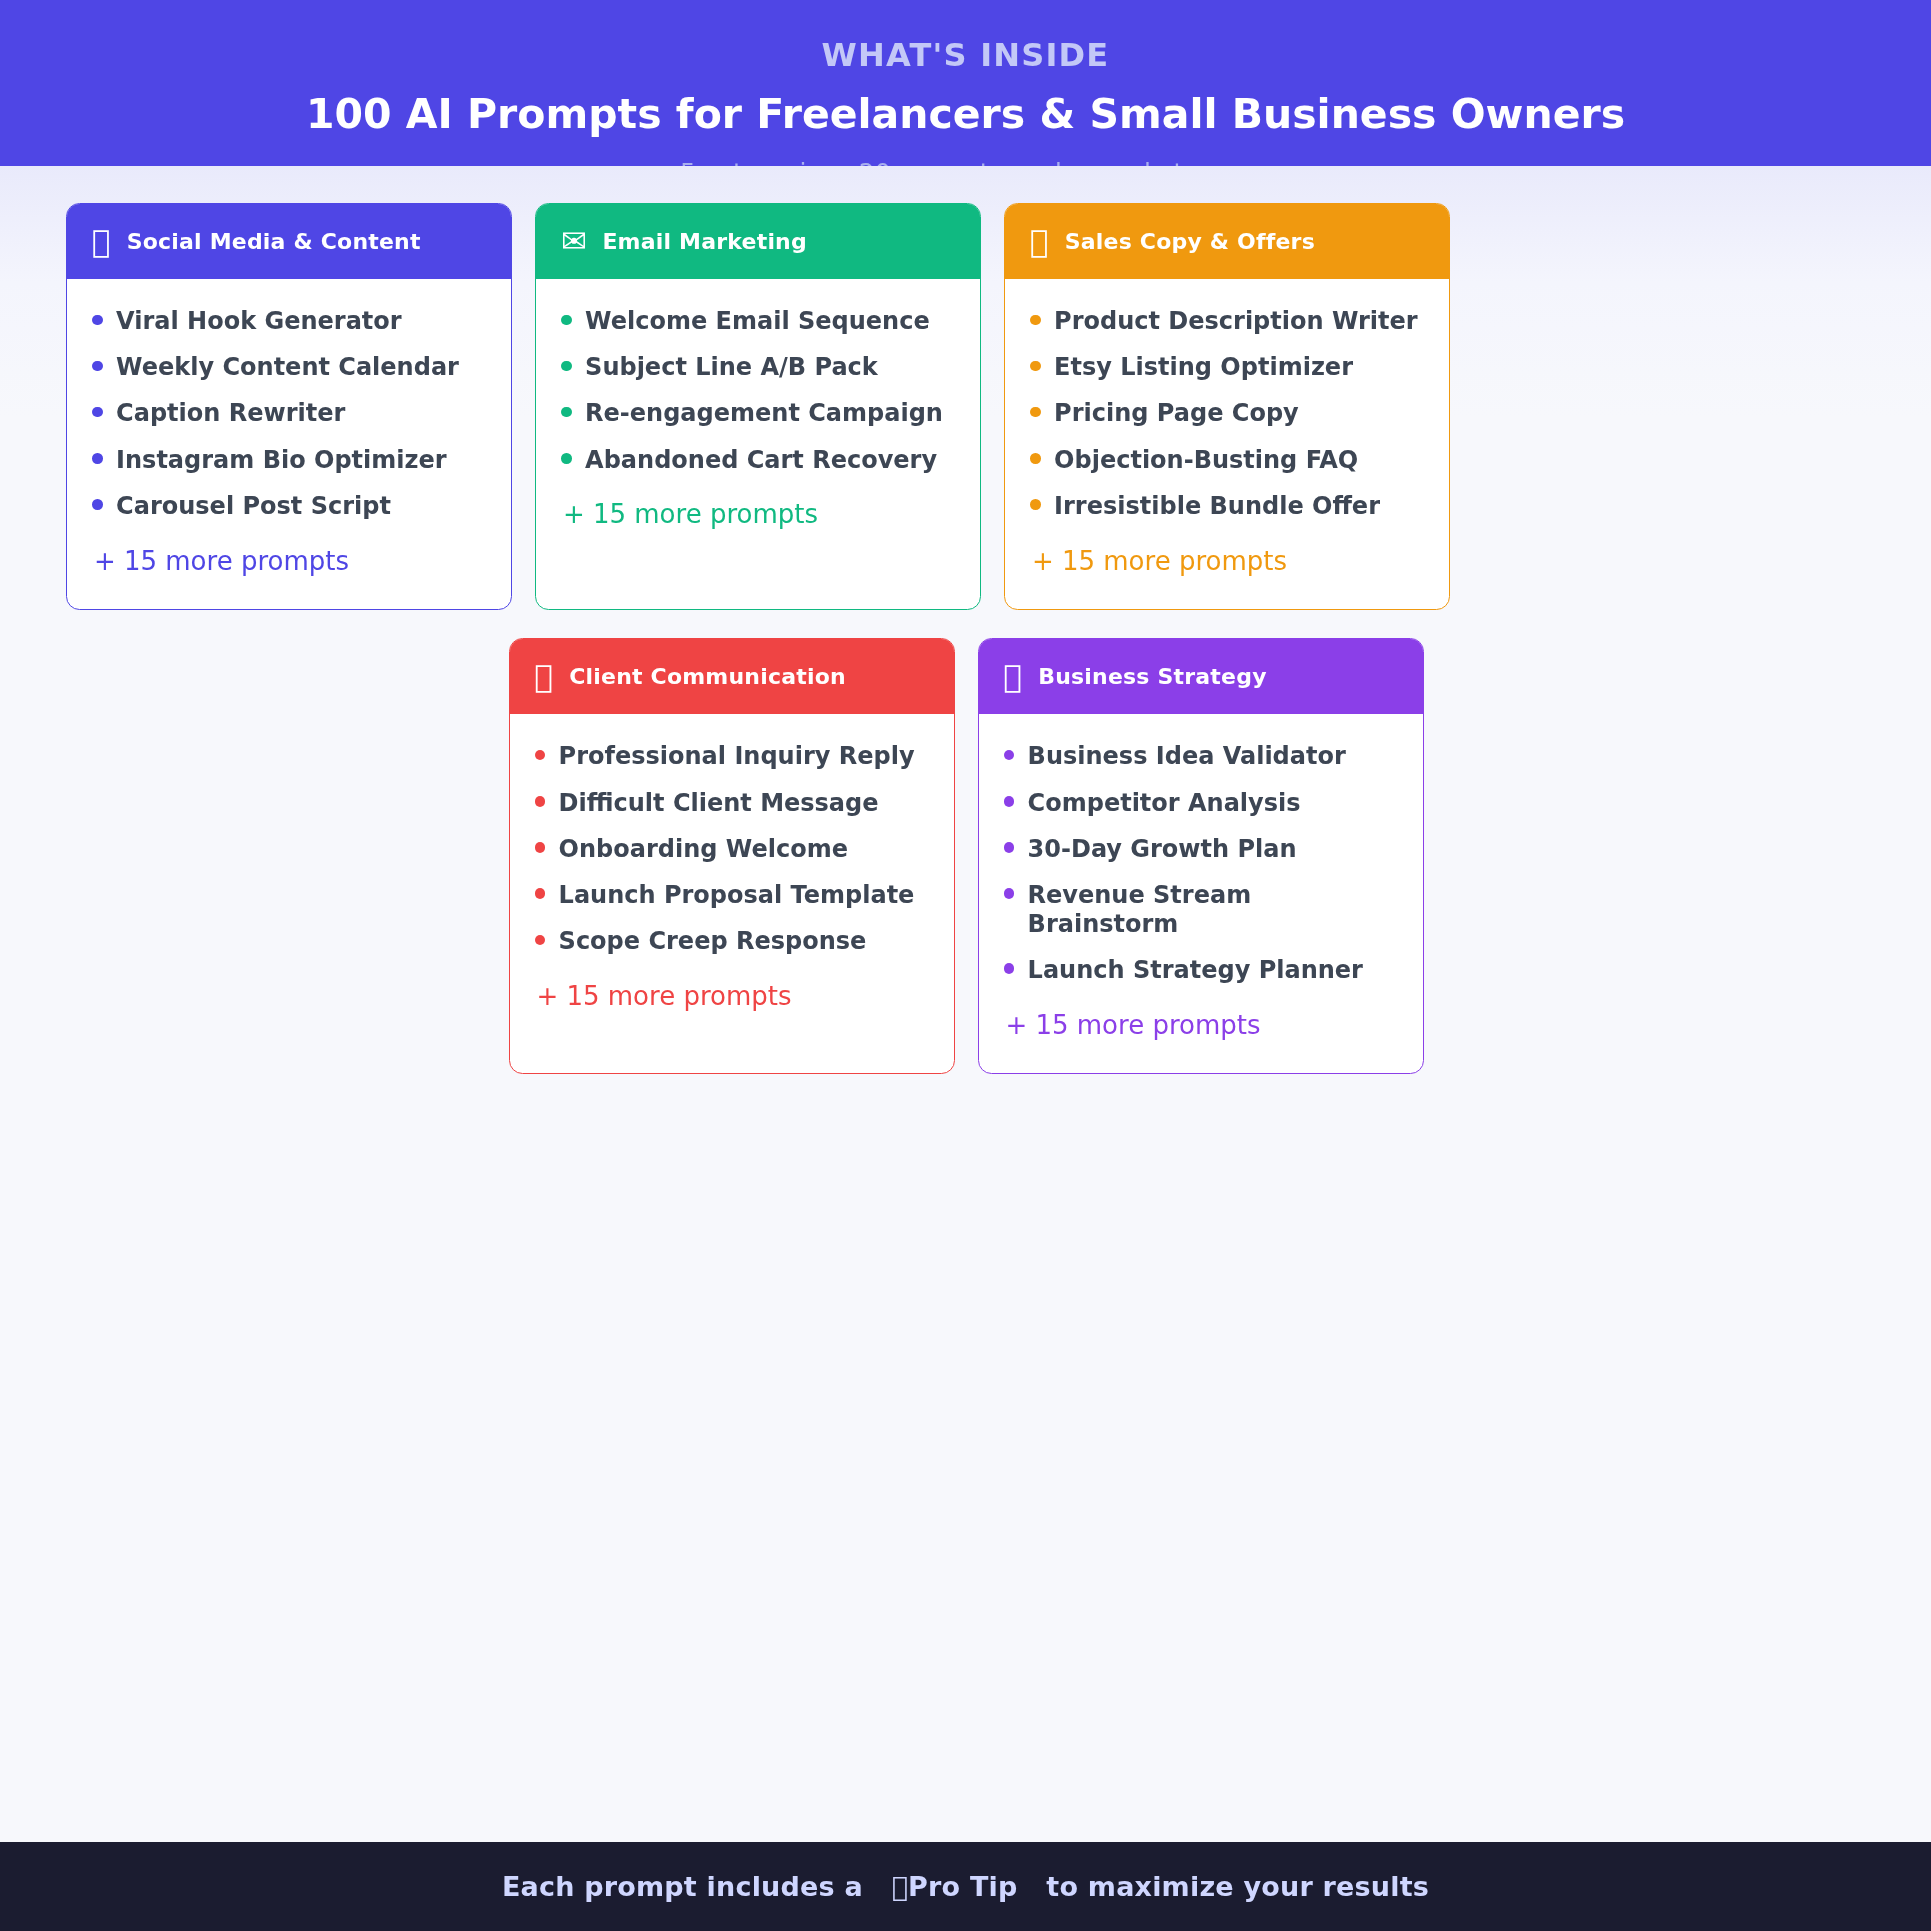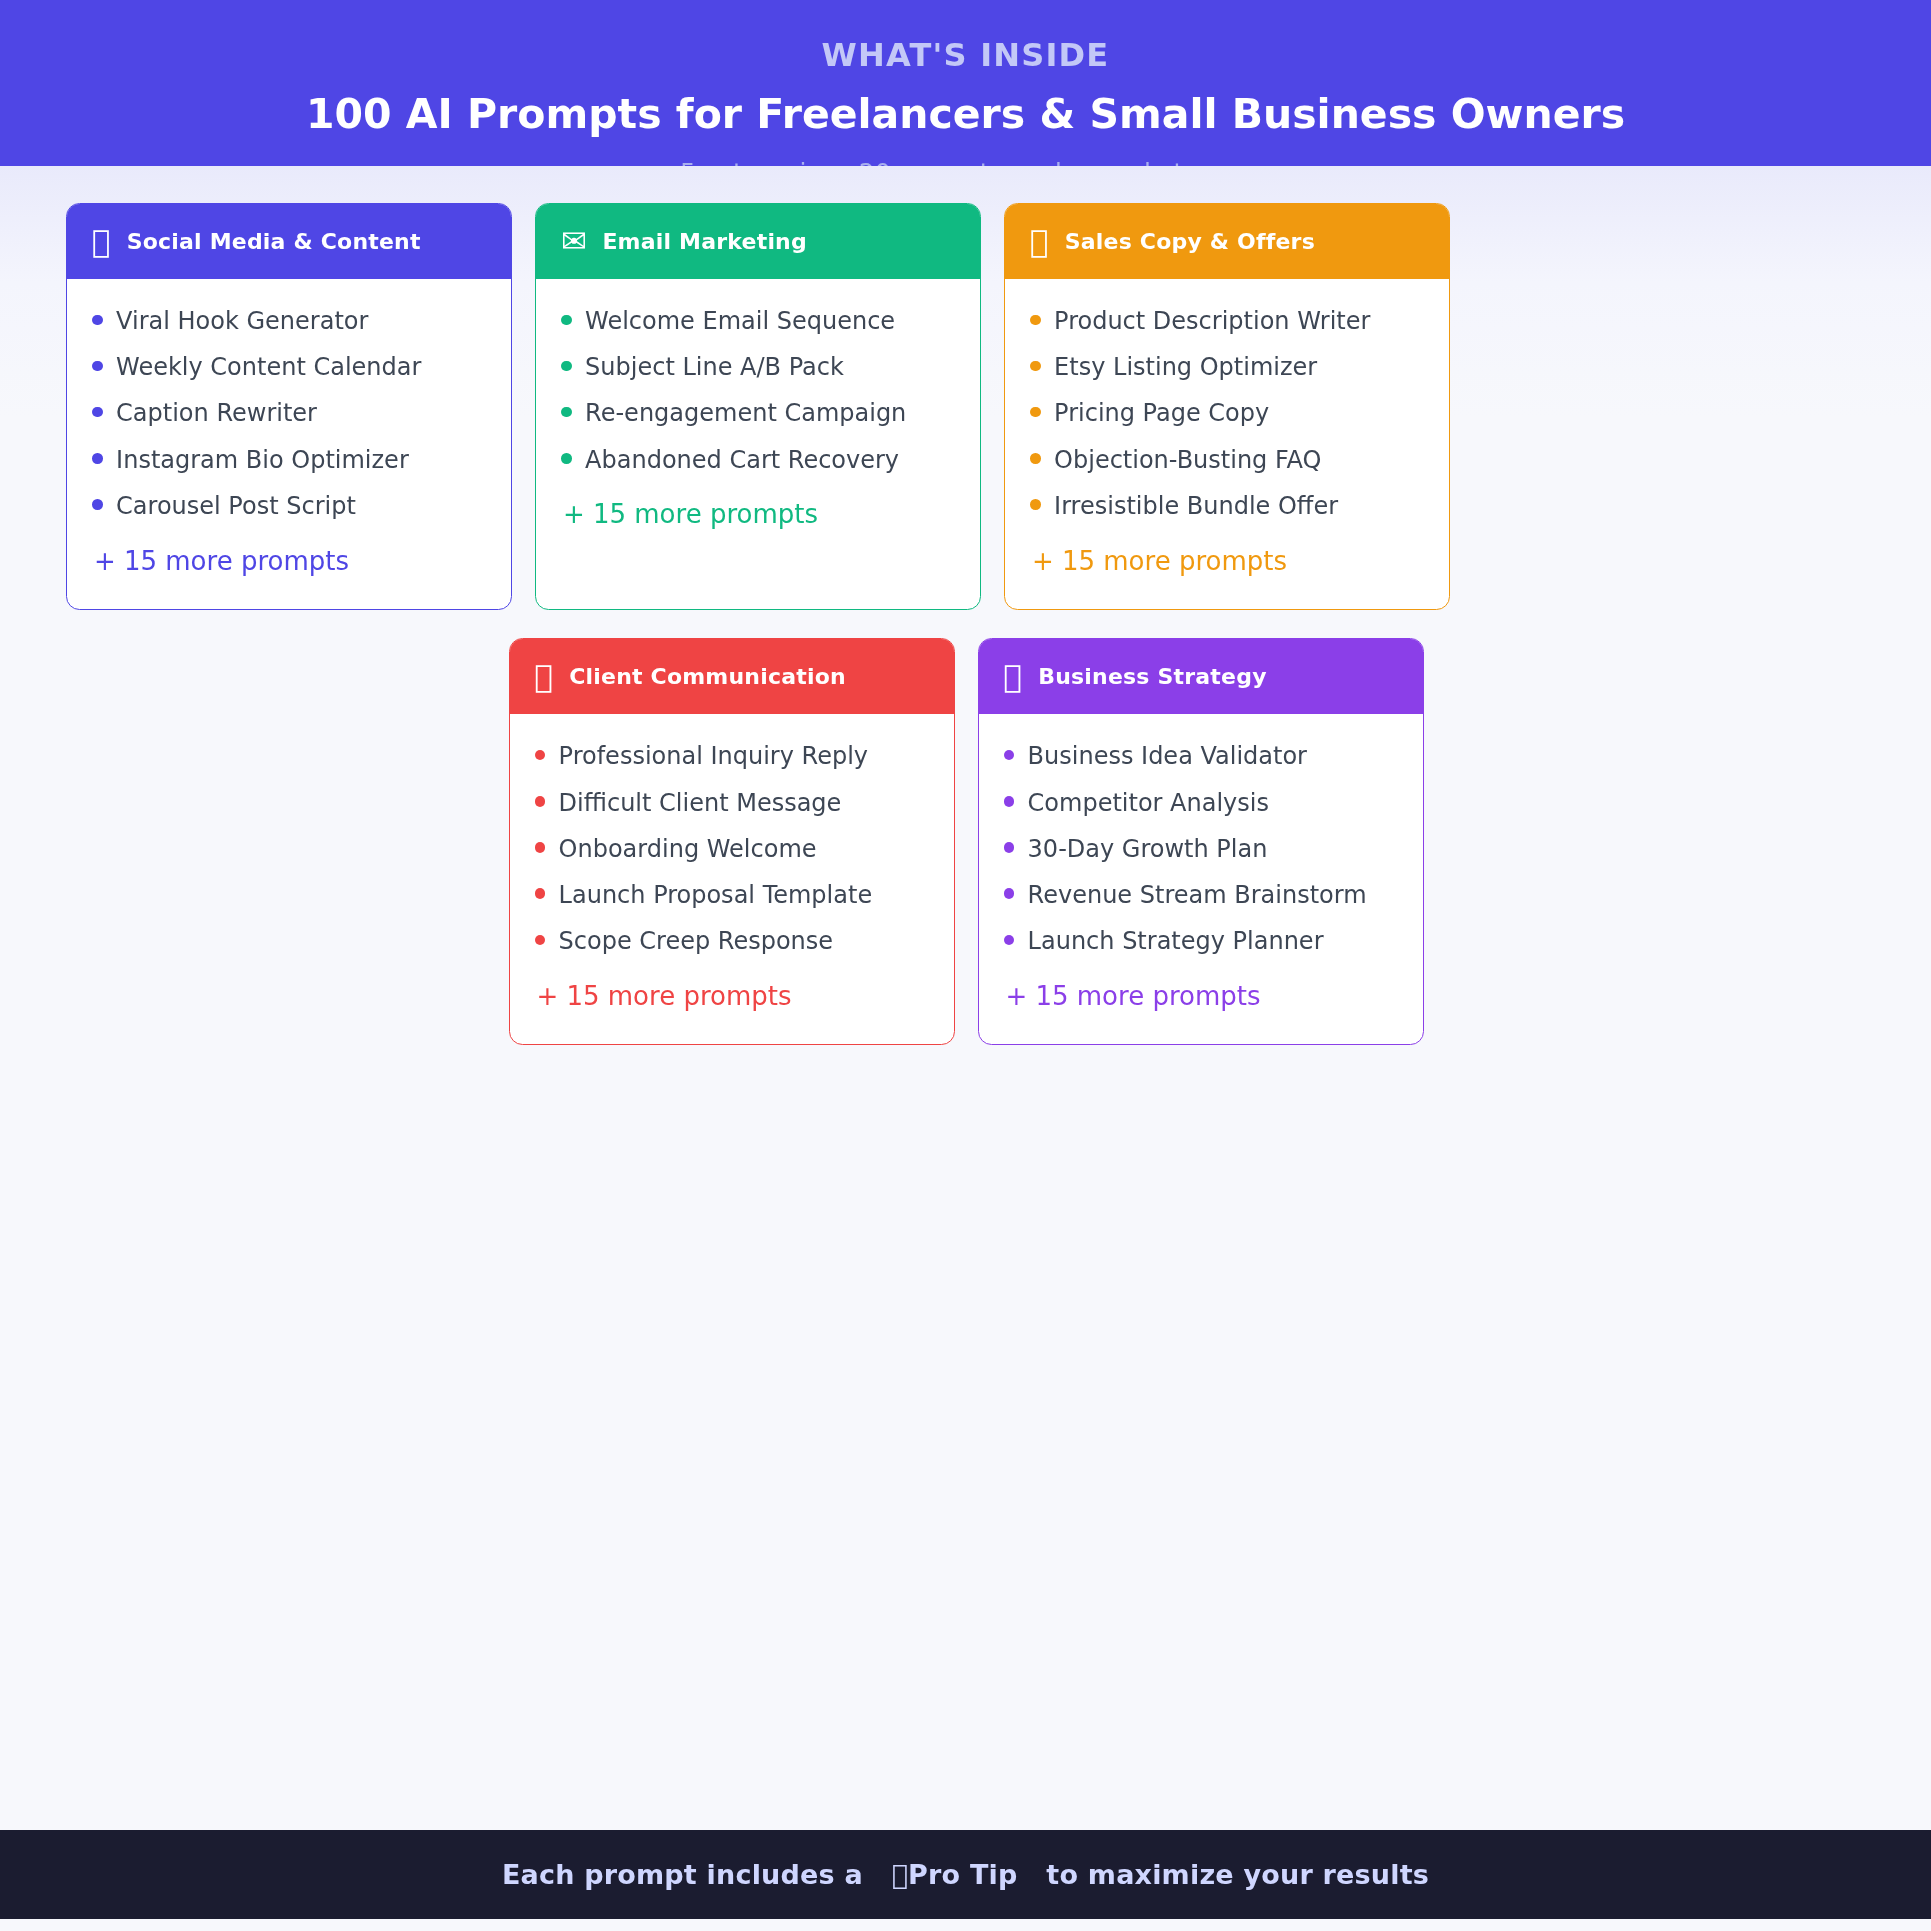--- a/index.html
+++ b/index.html
@@ -113,39 +113,40 @@
     flex: 1;
   }
   .prompt-item {
     display: flex;
     align-items: baseline;
     gap: 13.5px;
     font-size: 24px;
     line-height: 1.2;
     color: #3d4654;
     padding: 8.7px 0;
+    font-weight: bold;
   }
   .prompt-item .dot {
     width: 10.6px;
     height: 10.6px;
     border-radius: 50%;
     flex: 0 0 10.6px;
     position: relative;
     top: -3.9px;
   }
   .more-line {
     font-size: 26px;
     padding-top: 16.4px;
     padding-left: 1.9px;
   }
 
   
   .footer {
     position: absolute;
-    bottom: 12px; left: 0;
+    bottom: 0; left: 0;
     width: 1931px;
     height: 89px;
     background: #1b1c30;
     display: flex;
     align-items: center;
     justify-content: center;
   }
   .footer-text {
     font-size: 27px;
     font-weight: 700;

